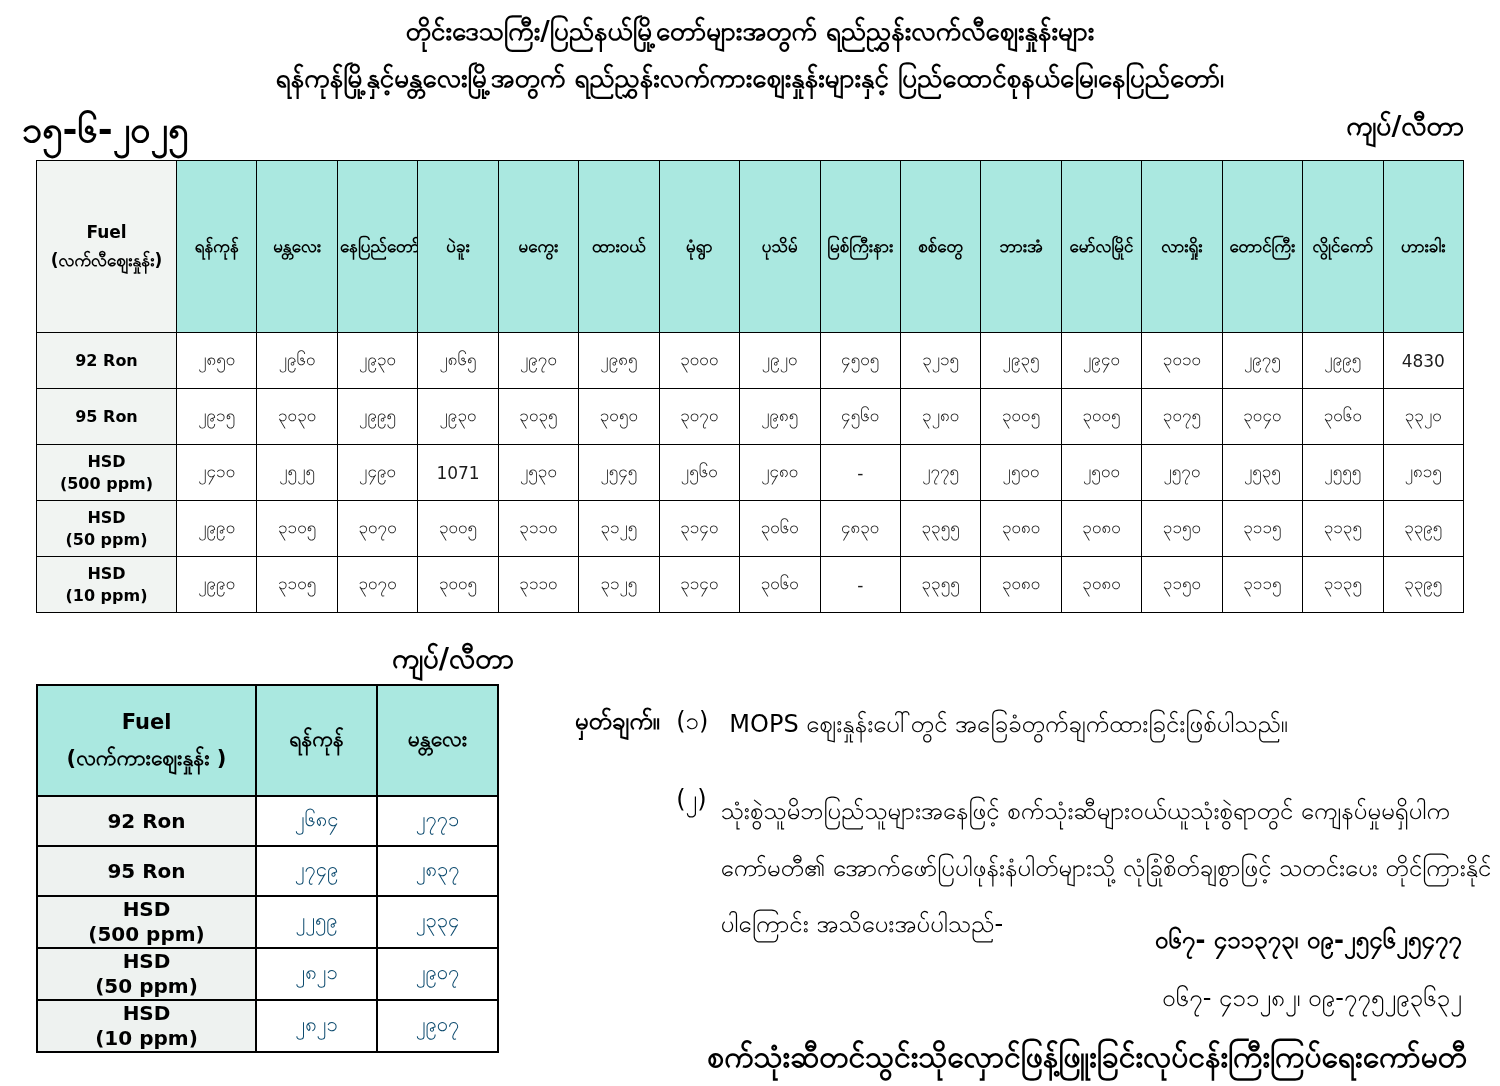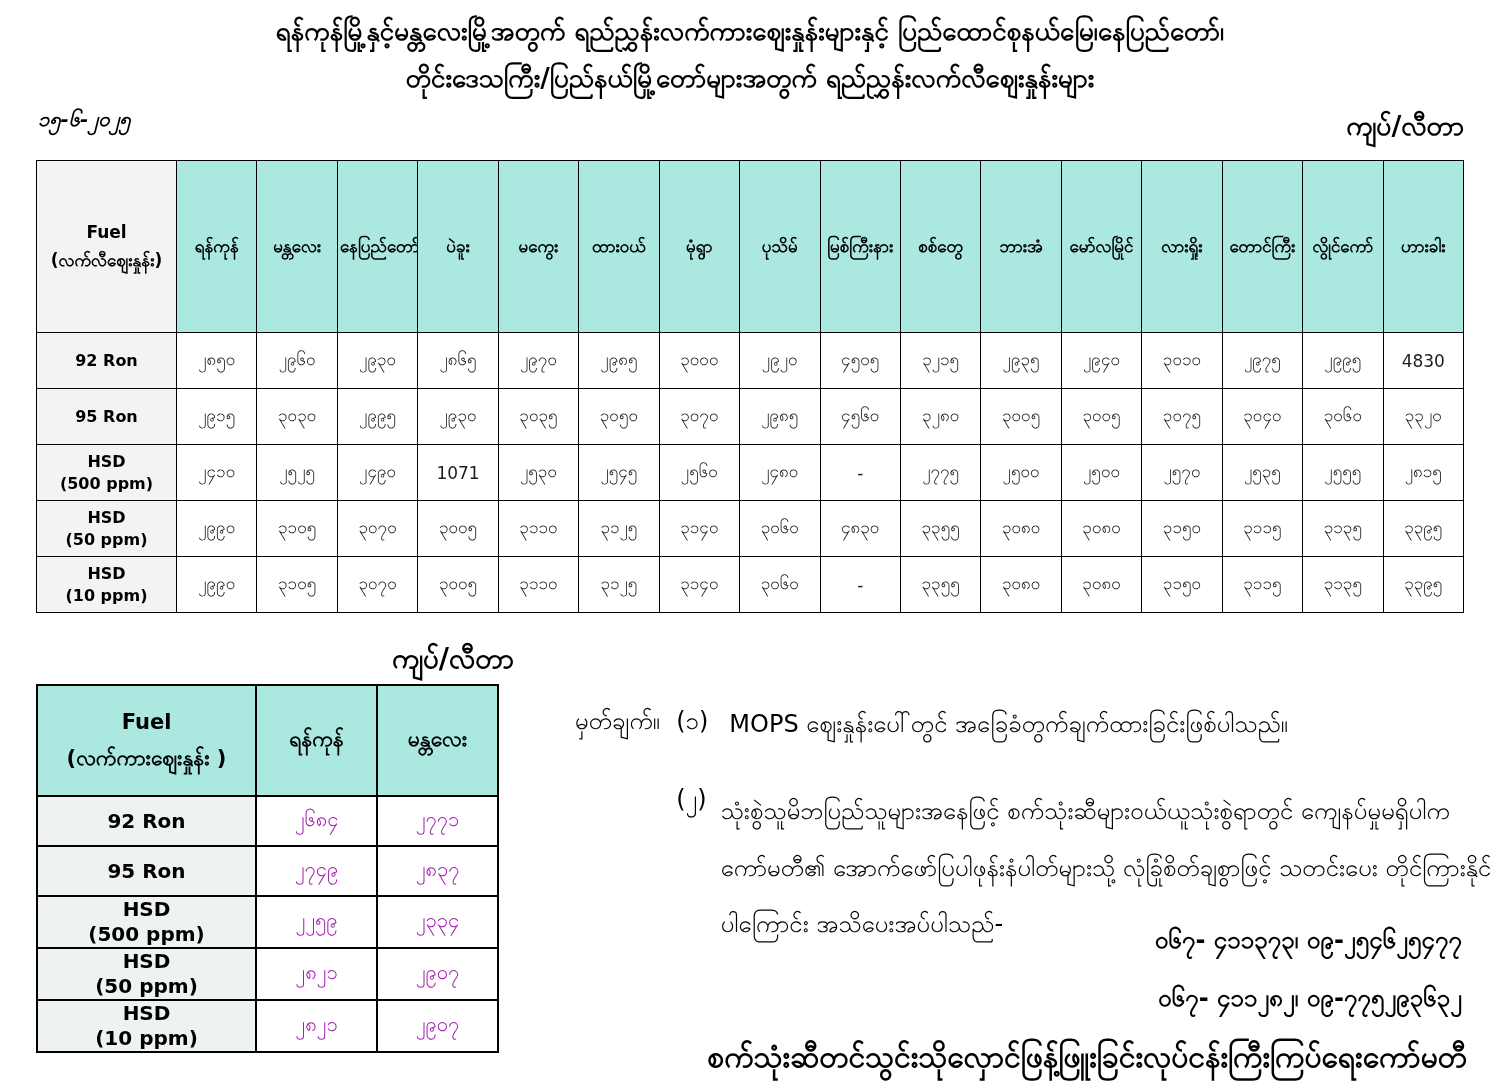--- a/index.html
+++ b/index.html
@@ -6,21 +6,21 @@
   body{
     width:1500px;height:1086px;position:relative;
     background:#ffffff;color:#000;
     font-family:"DejaVu Sans",sans-serif;
     overflow:hidden;
   }
   .page-title{
     position:absolute;top:8px;left:0;width:1500px;
     text-align:center;font-weight:bold;font-size:26px;line-height:1.8;
   }
-  .date-label{position:absolute;left:38px;top:106px;font-size:20px;font-weight:bold;font-style:italic;}
+  .date-label{position:absolute;left:22px;top:106px;font-size:36px;font-weight:bold;}
   .unit-label-top{position:absolute;right:36px;top:108px;font-size:27px;font-weight:bold;}
 
   table.ptable{border-collapse:collapse;table-layout:fixed;background:#fff;}
   table.ptable th,table.ptable td{
     border:1.5px solid #000;text-align:center;vertical-align:middle;
     padding:0 2px;overflow:hidden;
   }
   
   #retail-table{position:absolute;left:36px;top:160px;width:1428px;}
   #retail-table thead tr{height:172px;}
@@ -33,40 +33,40 @@
   
   .unit-label-mid{position:absolute;left:318px;top:640px;width:270px;text-align:center;
     font-size:28px;font-weight:bold;}
   #wholesale-table{position:absolute;left:36px;top:684px;width:461px;}
   #wholesale-table th,#wholesale-table td{border:2px solid #000;}
   #wholesale-table thead tr{height:111px;}
   #wholesale-table tbody tr{height:50px;}
   #wholesale-table .fuel-head{background:#aae8e0;font-weight:bold;font-size:21px;line-height:1.7;}
   #wholesale-table .city-head{background:#aae8e0;font-weight:bold;font-size:21px;}
   #wholesale-table .fuel-label-cell{background:#eef2f0;font-weight:bold;font-size:20px;line-height:1.25;}
-  #wholesale-table .price-cell{font-size:20px;color:#a21caf;background:#fff;}
+  #wholesale-table .price-cell{font-size:20px;color:#0c4a6e;background:#fff;}
 
   
   .notes{position:absolute;left:575px;top:705px;width:930px;font-size:24px;}
   .note-row{display:flex;align-items:flex-start;}
-  .note-label{font-weight:normal;white-space:nowrap;margin-right:16px;}
+  .note-label{font-weight:bold;white-space:nowrap;margin-right:16px;}
   .note-num{white-space:nowrap;margin-right:14px;}
   .note-row-1 .note-text{line-height:1.6;margin-left:7px;}
   .note-row-2{margin-top:40px;}
   .note-row-2 .note-text{line-height:2.35;width:830px;}
   .phone-line-1{position:absolute;right:38px;top:924px;font-size:24px;font-weight:bold;}
-  .phone-line-2{position:absolute;right:38px;top:982px;font-size:24px;font-weight:bold;}
+  .phone-line-2{position:absolute;right:38px;top:982px;font-size:24px;}
   .committee-line{position:absolute;right:33px;top:1030px;font-size:30px;font-weight:bold;white-space:nowrap;margin-top:7px;}
 </style>
 </head>
 <body>
 
 <div class="page-title">
+  <div>တိုင်းဒေသကြီး/ပြည်နယ်မြို့တော်များအတွက် ရည်ညွှန်းလက်လီဈေးနှုန်းများ</div>
   <div>ရန်ကုန်မြို့နှင့်မန္တလေးမြို့အတွက် ရည်ညွှန်းလက်ကားဈေးနှုန်းများနှင့် ပြည်ထောင်စုနယ်မြေ၊နေပြည်တော်၊</div>
-  <div>တိုင်းဒေသကြီး/ပြည်နယ်မြို့တော်များအတွက် ရည်ညွှန်းလက်လီဈေးနှုန်းများ</div>
 </div>
 
 <div class="date-label">၁၅-၆-၂၀၂၅</div>
 <div class="unit-label-top">ကျပ်/လီတာ</div>
 
 <table id="retail-table" class="ptable">
   <colgroup>
       <col style="width:140px">
     </colgroup>
   <thead>

